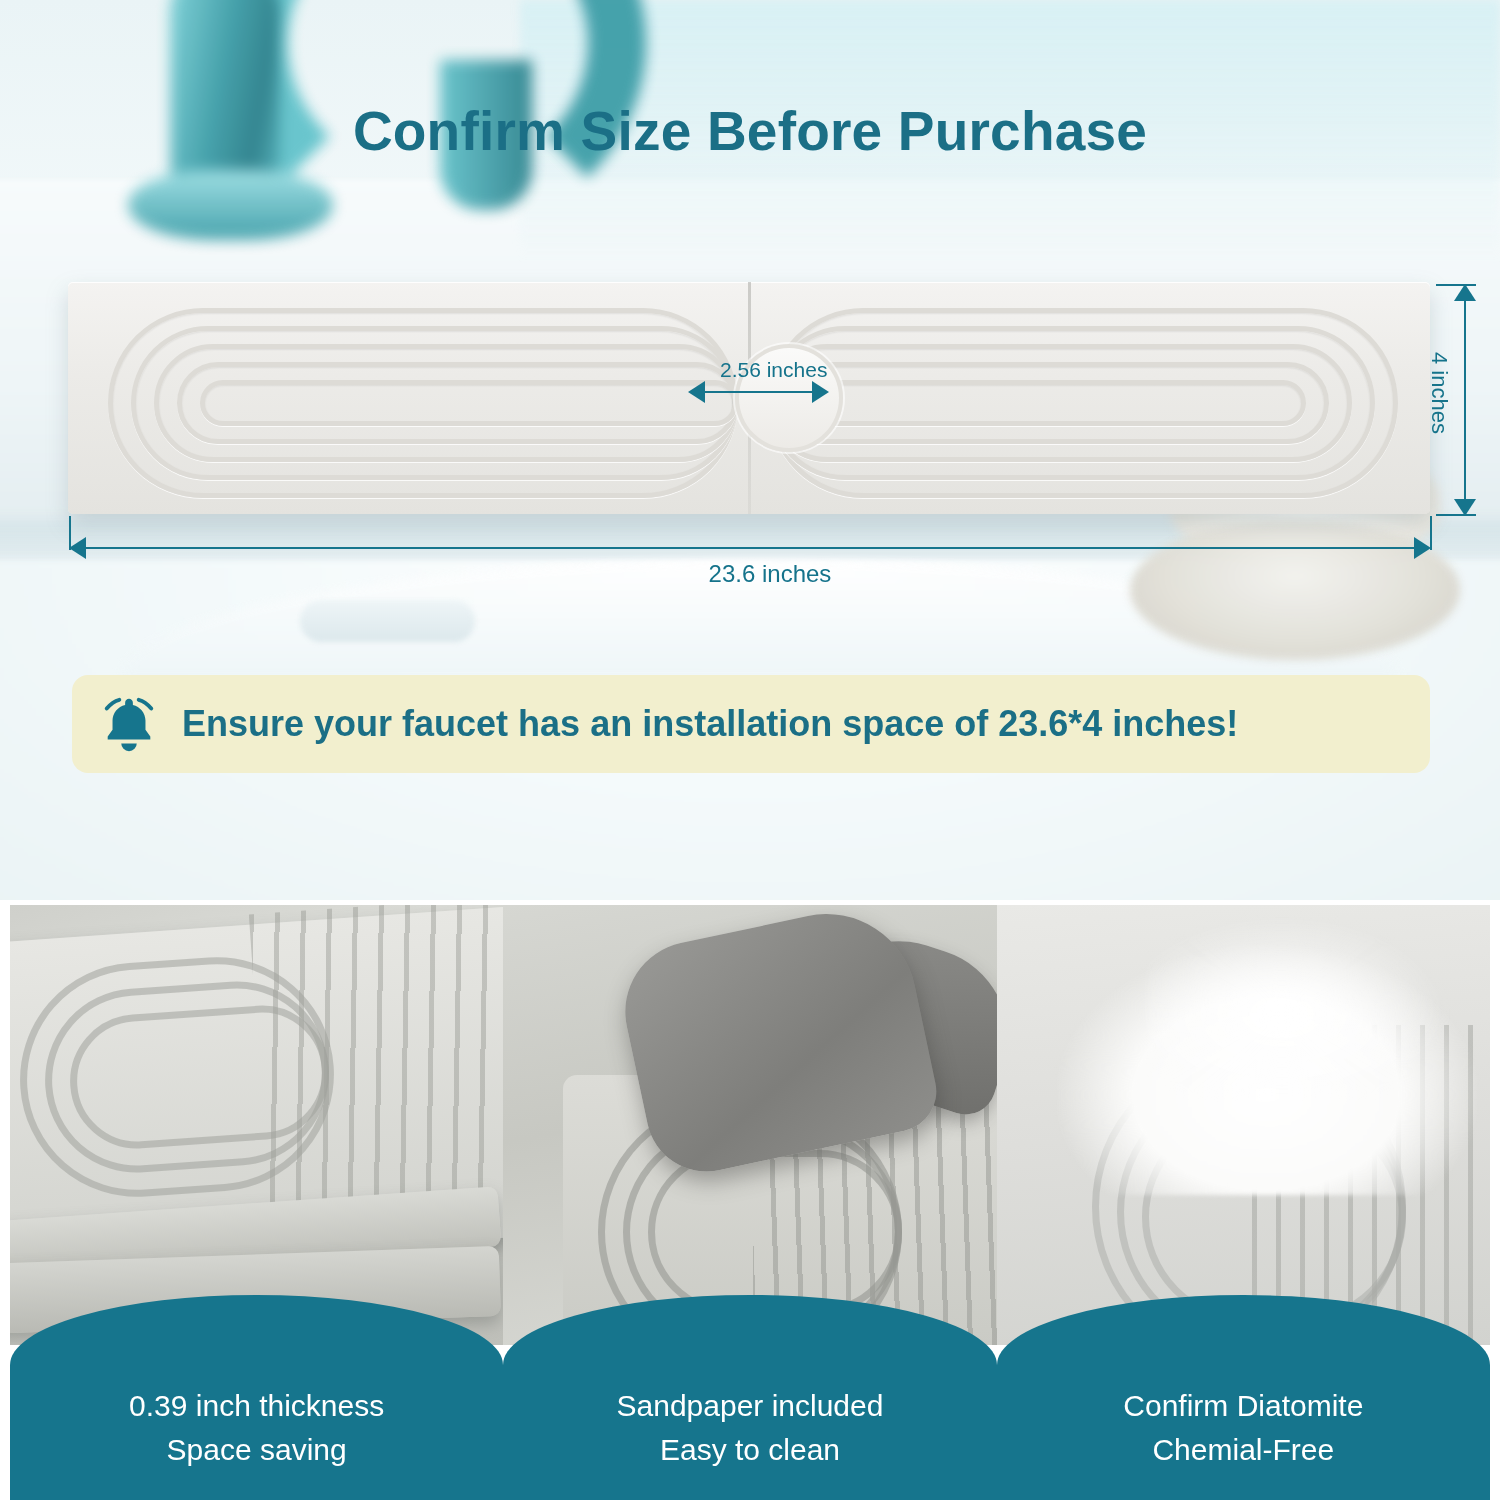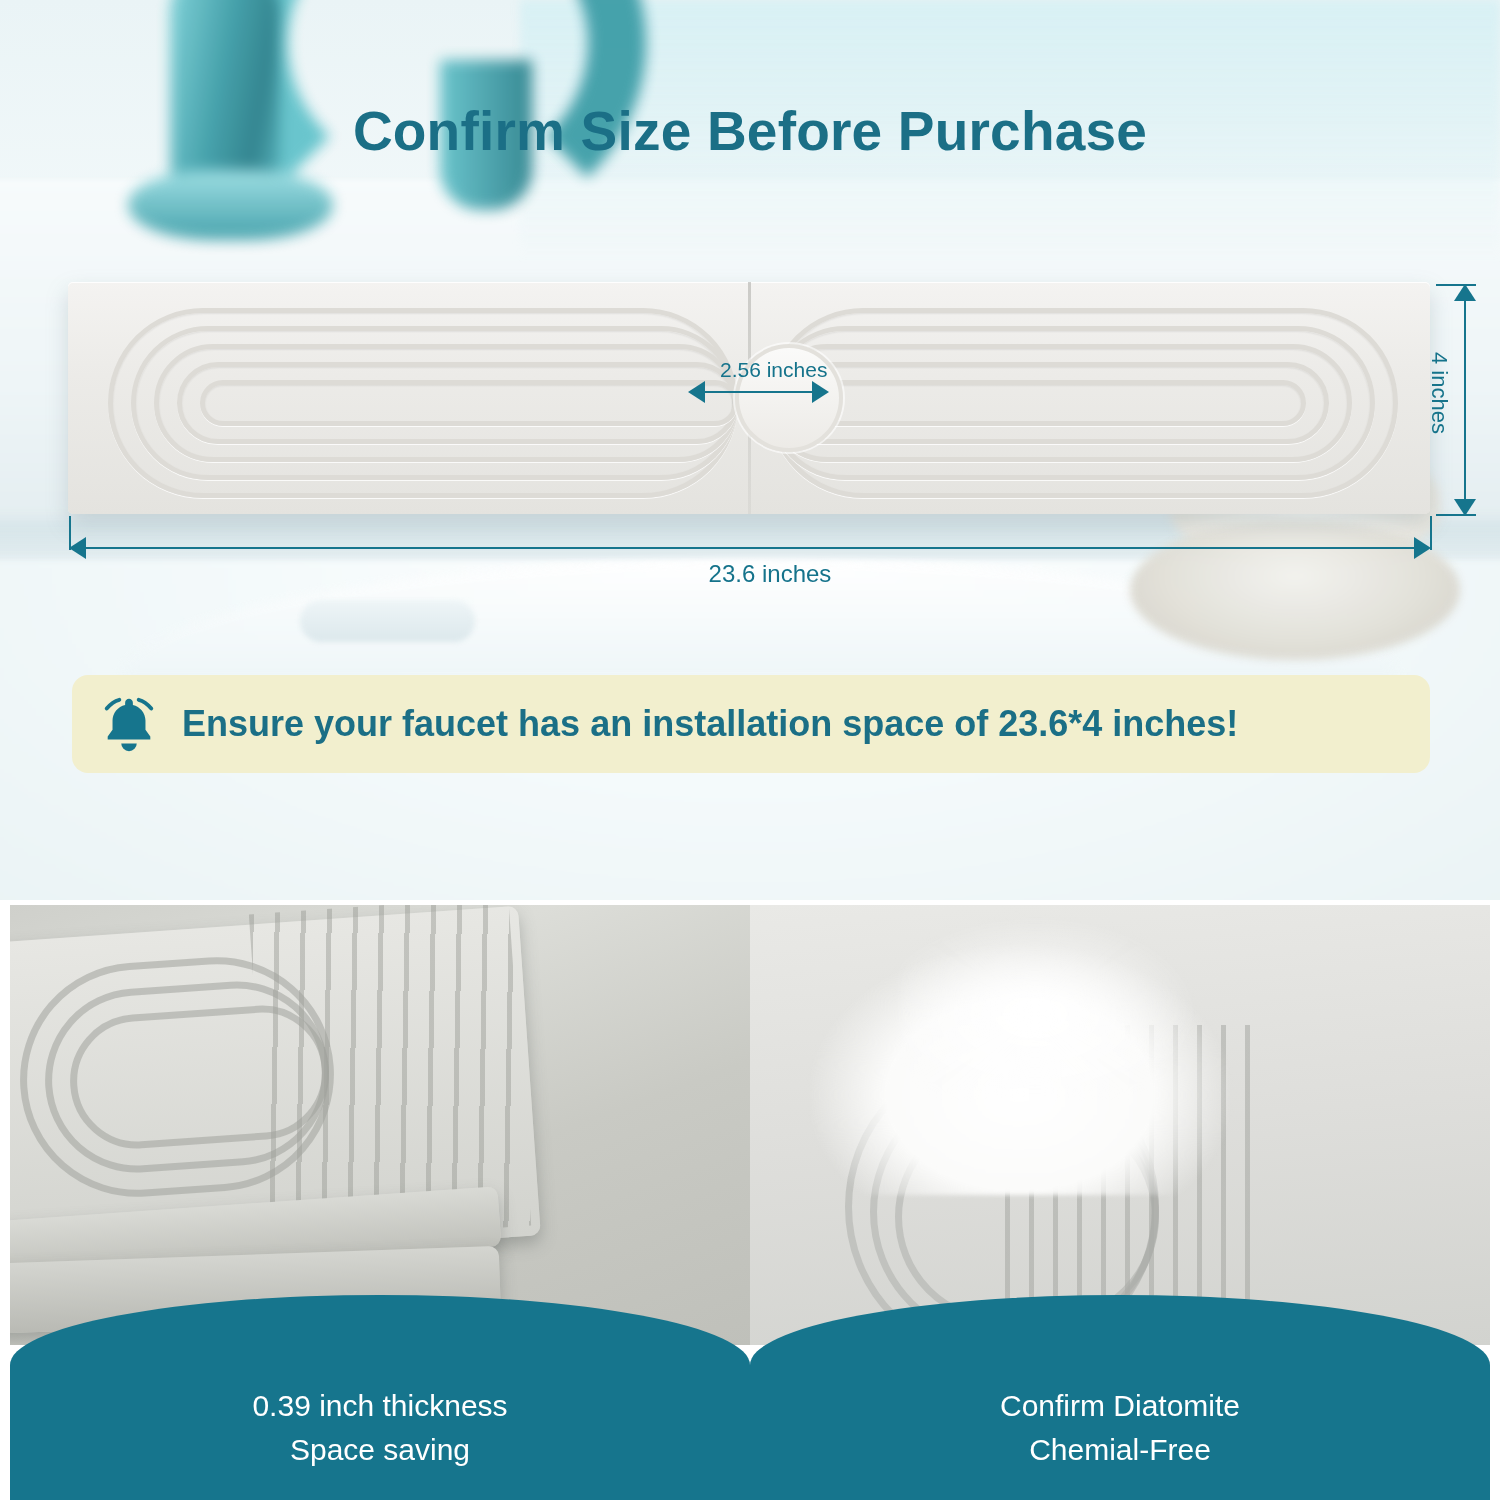--- a/index.html
+++ b/index.html
@@ -451,20 +451,37 @@
         <div class="slab mid"></div>
         <div class="slab bot"></div>
       </div>
     </div>
     <div class="panel-caption">
       <div class="cap-line">0.39 inch thickness</div>
       <div class="cap-line">Space saving</div>
     </div>
   </div>
 
+  <div class="panel">
+    <div class="panel-photo">
+      <div class="p2">
+        <div class="matbg"></div>
+        <div class="lines"></div>
+        <div class="arcs" style="left:95px; top:195px; width:290px; height:250px;"></div>
+        <div class="arcs" style="left:120px; top:220px; width:265px; height:200px;"></div>
+        <div class="arcs" style="left:145px; top:245px; width:240px; height:150px;"></div>
+        <div class="flap"></div>
+        <div class="hand"></div>
+      </div>
+    </div>
+    <div class="panel-caption">
+      <div class="cap-line">Sandpaper included</div>
+      <div class="cap-line">Easy to clean</div>
+    </div>
+  </div>
 
   <div class="panel">
     <div class="panel-photo">
       <div class="p3">
         <div class="lines"></div>
         <div class="arcs" style="left:95px; top:145px; width:300px; height:300px;"></div>
         <div class="arcs" style="left:120px; top:175px; width:275px; height:250px;"></div>
         <div class="arcs" style="left:145px; top:205px; width:250px; height:200px;"></div>
         <div class="powder"></div>
         <div class="powder2"></div>

